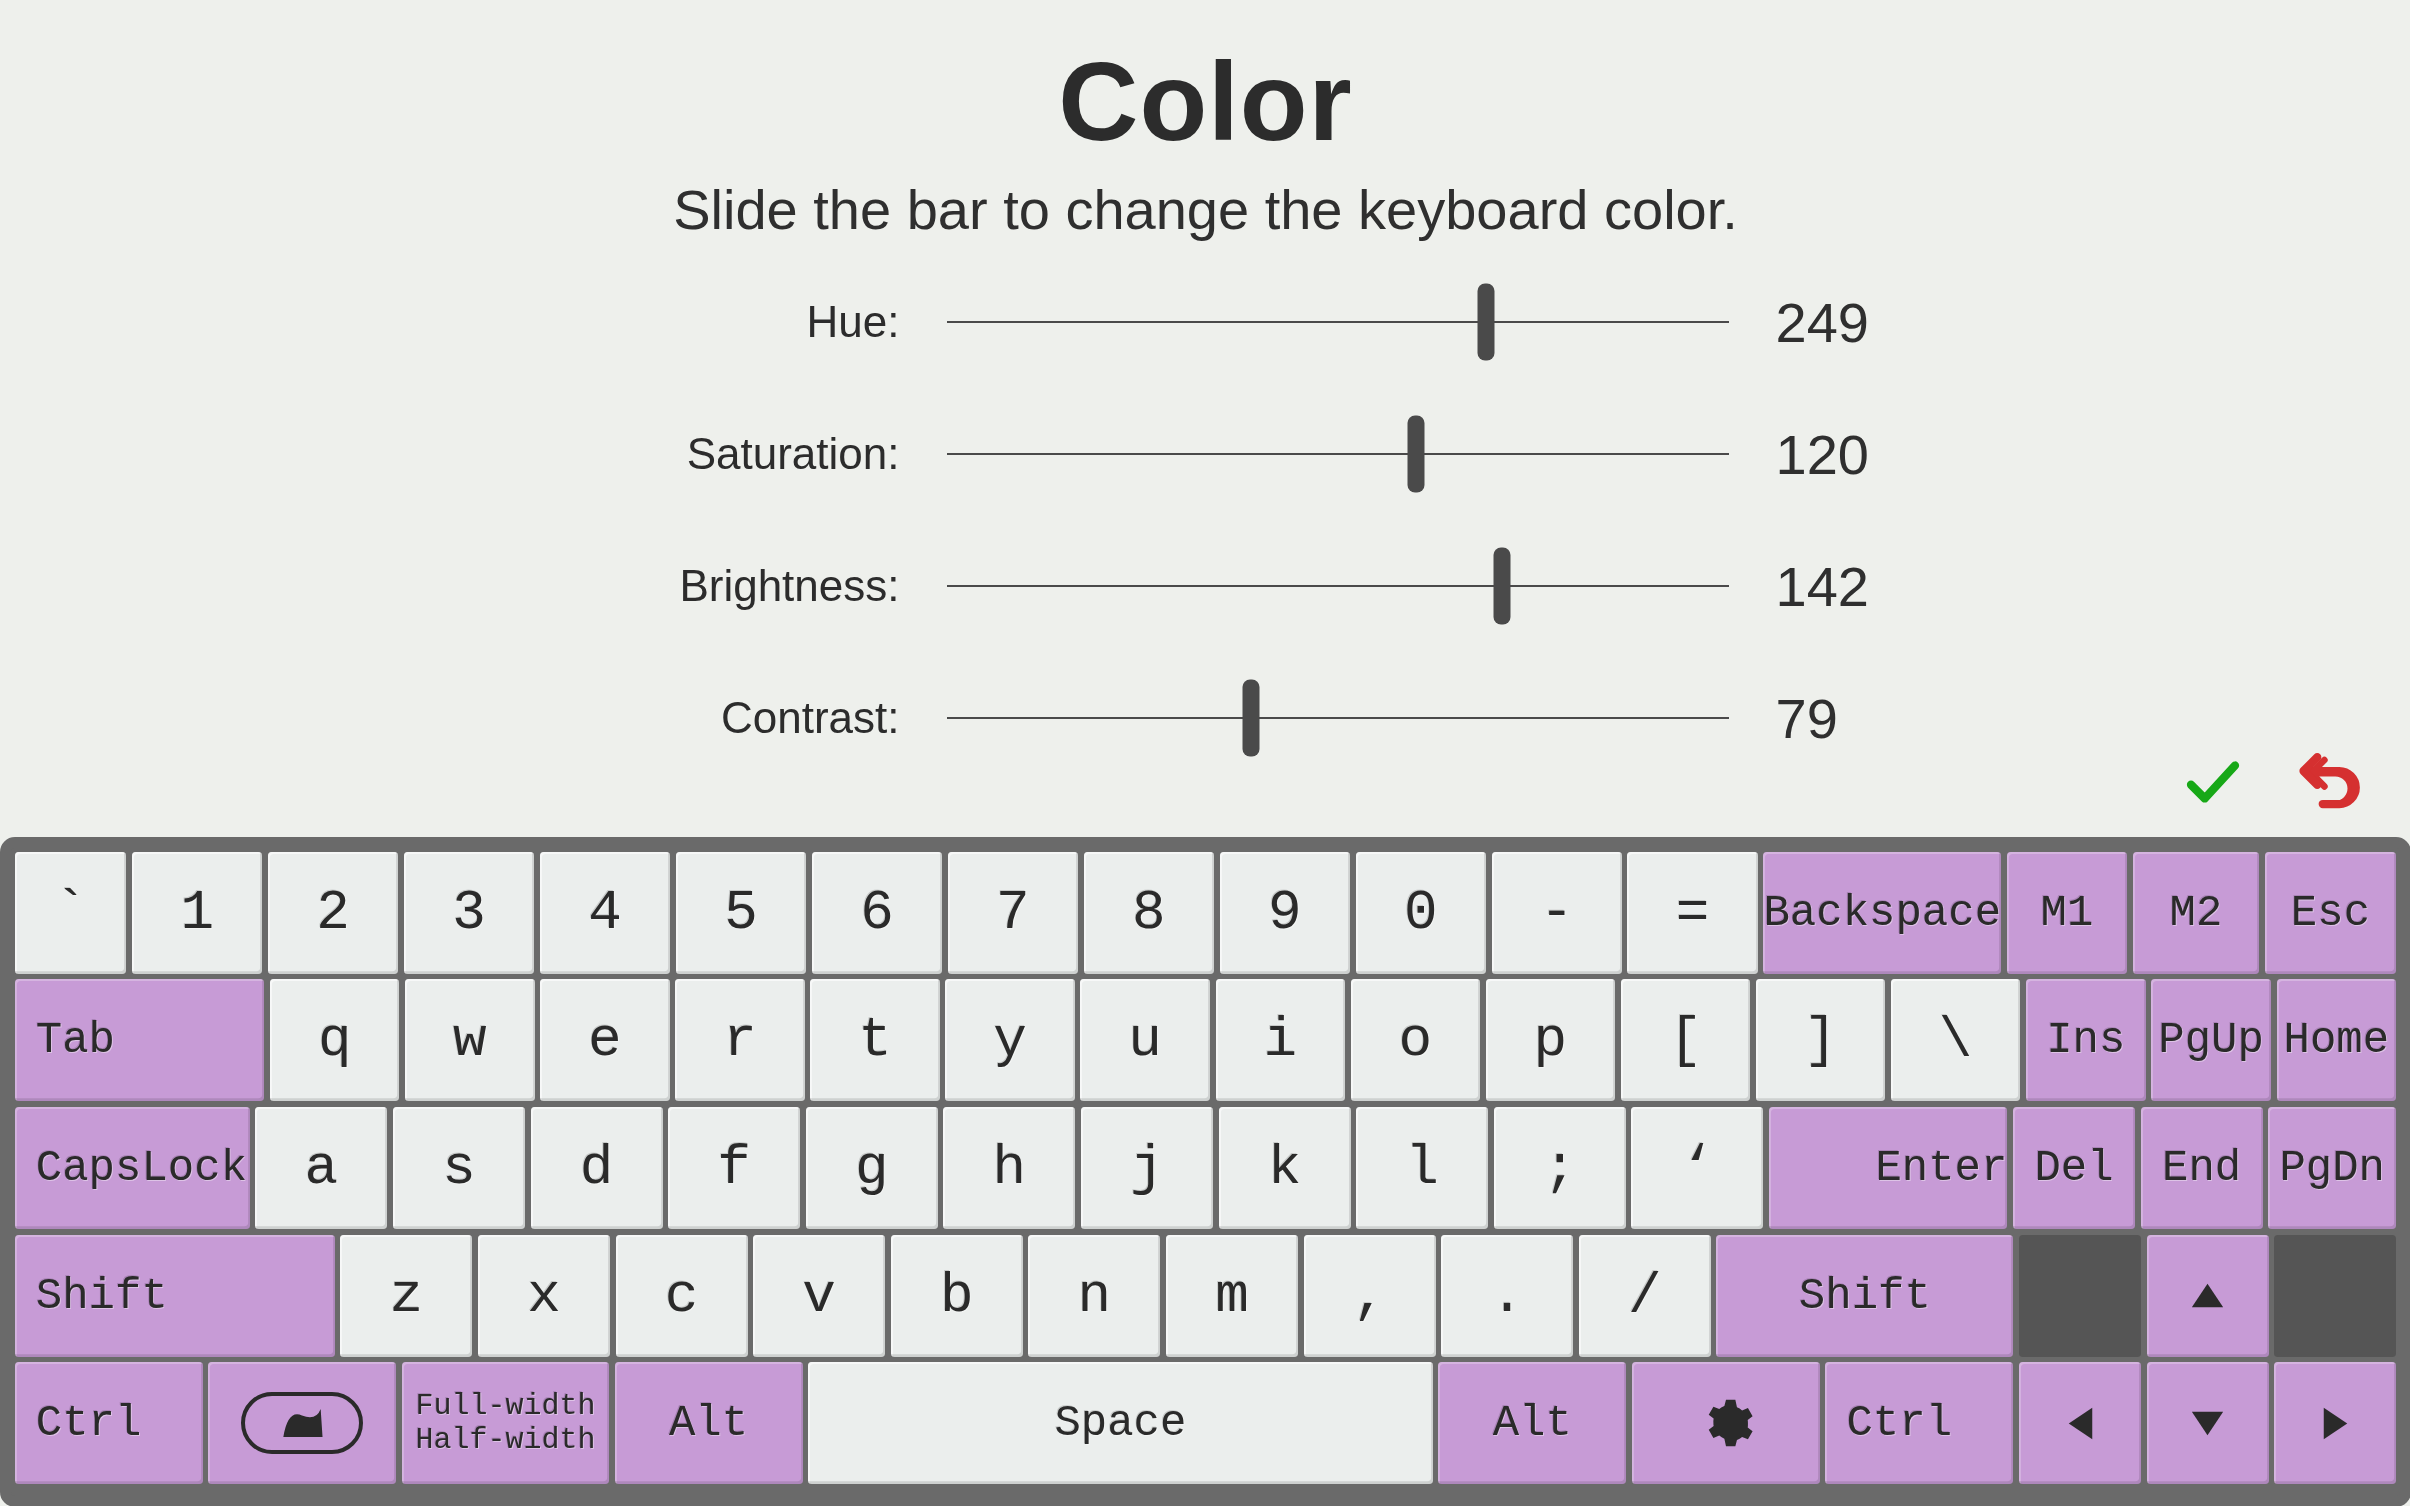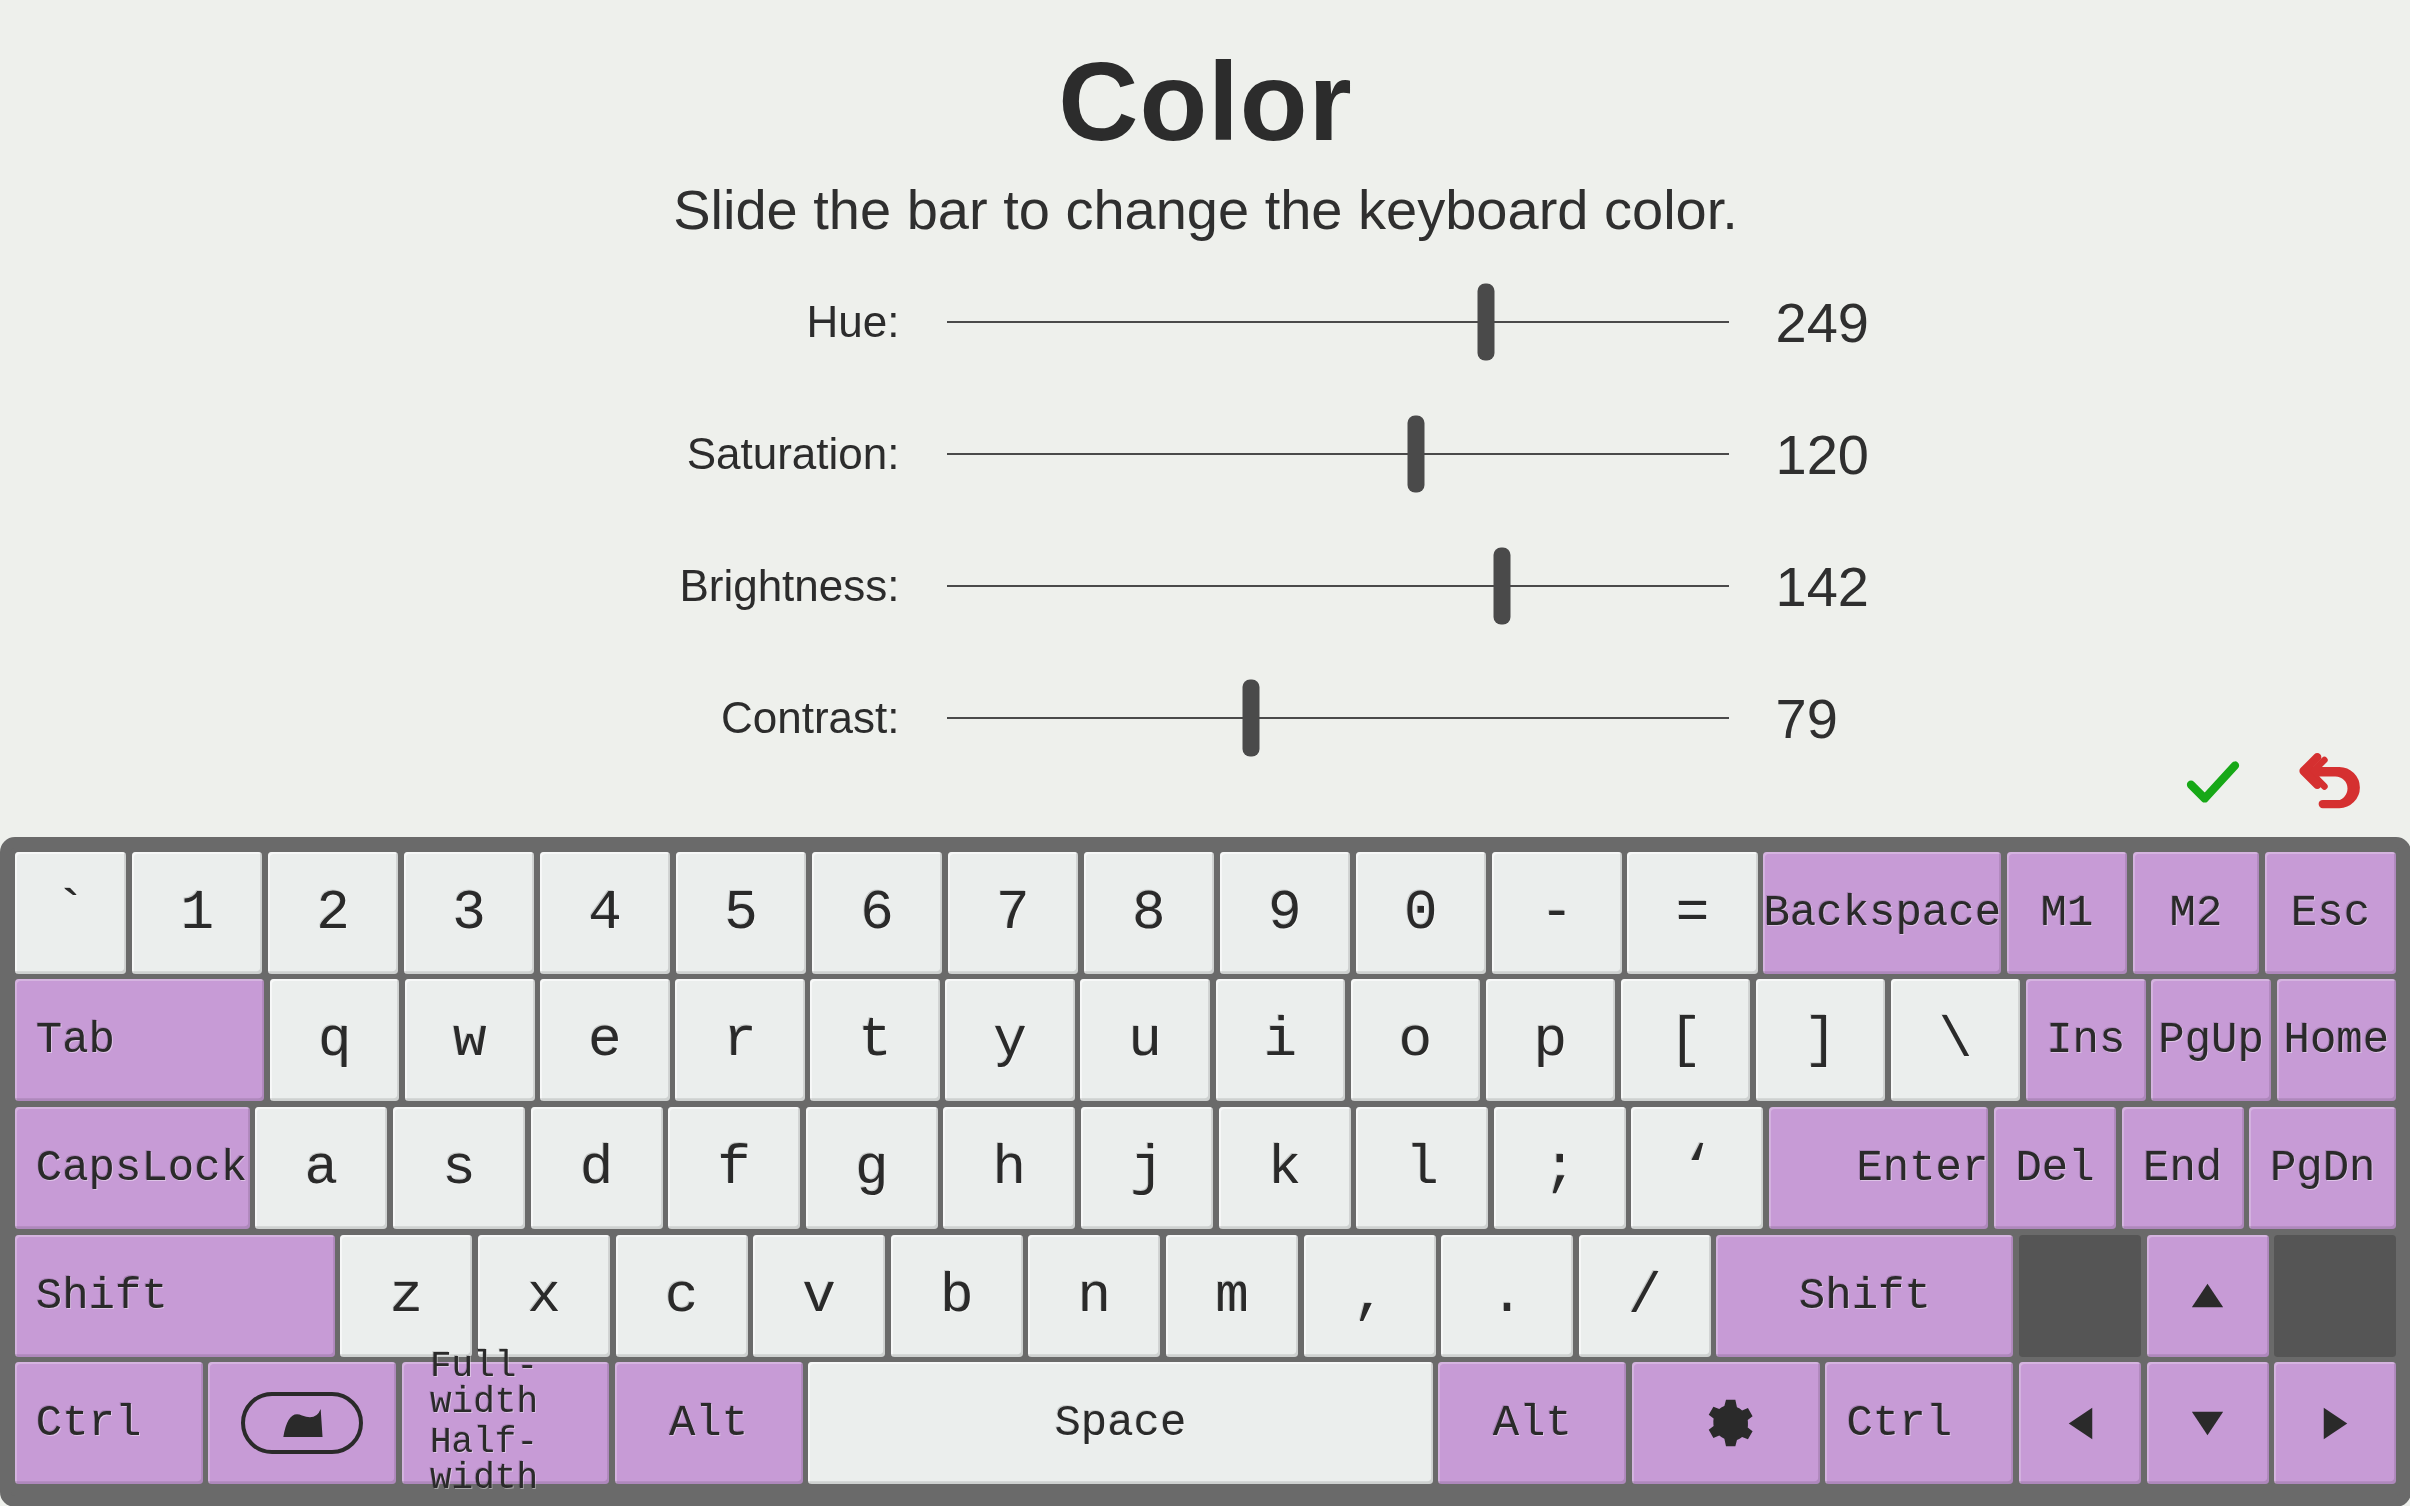--- a/index.html
+++ b/index.html
@@ -109,21 +109,21 @@
   }
   .key.accent {
     background: #c79bd6;
     box-shadow: inset -1.9px -2.8px 0 rgba(0,0,0,0.12), inset 1.9px 1.9px 0 rgba(255,255,255,0.25);
   }
   .key.dark {
     background: #555555;
   }
   .key.label-left { justify-content: flex-start; padding-left: 21px; }
   .key.small { font-size: 44px; }
-  .key.tiny { font-size: 36px; padding-left: 28px; }
+  .key.tiny { font-size: 30px; }
 
   .key-stack {
     flex-direction: column;
     justify-content: center;
     gap: 3.8px;
     font-size: 30px;
     line-height: 1;
   }
 
   .key svg { width: 47px; height: 47px; }
@@ -247,21 +247,21 @@
     <div class="key light" style="width:132px">g</div>
     <div class="key light" style="width:132px">h</div>
     <div class="key light" style="width:132px">j</div>
     <div class="key light" style="width:132px">k</div>
     <div class="key light" style="width:132px">l</div>
     <div class="key light" style="width:132px">;</div>
     <div class="key light" style="width:132px">‘</div>
     <div class="key accent small" style="flex:1;justify-content:flex-end;">Enter</div>
     <div class="key accent small" style="width:122px">Del</div>
     <div class="key accent small" style="width:122px">End</div>
-    <div class="key accent small" style="width:147px">PgDn</div>
+    <div class="key accent small" style="width:128px">PgDn</div>
   </div>
 
   <div class="kb-row">
     <div class="key accent small label-left" style="width:320px">Shift</div>
     <div class="key light" style="width:132px">z</div>
     <div class="key light" style="width:132px">x</div>
     <div class="key light" style="width:132px">c</div>
     <div class="key light" style="width:132px">v</div>
     <div class="key light" style="width:132px">b</div>
     <div class="key light" style="width:132px">n</div>

